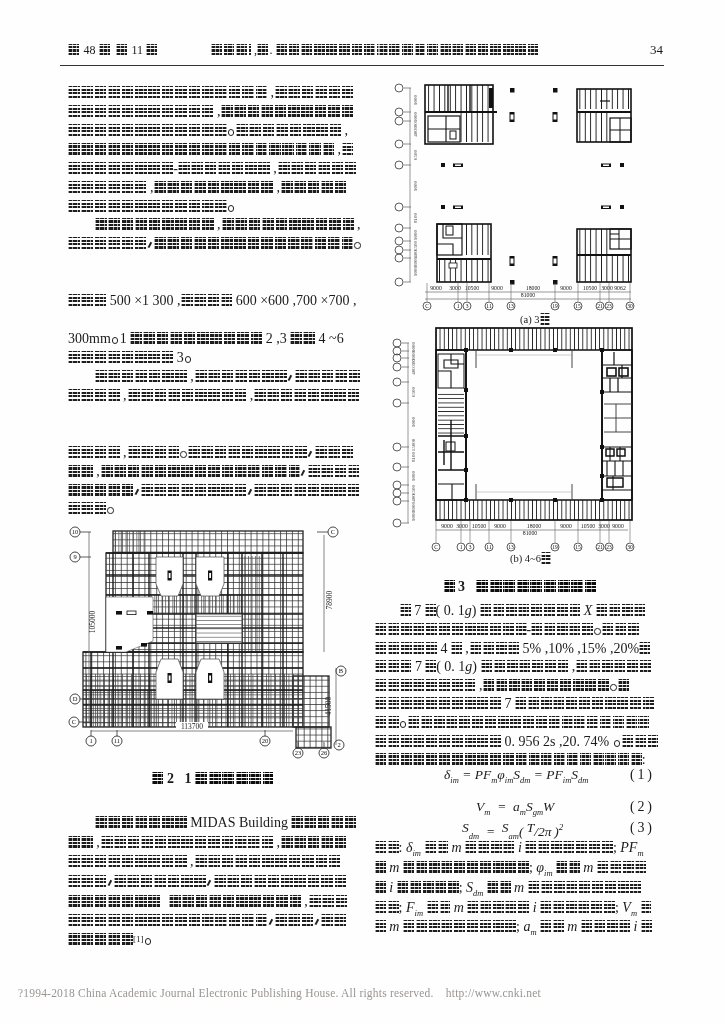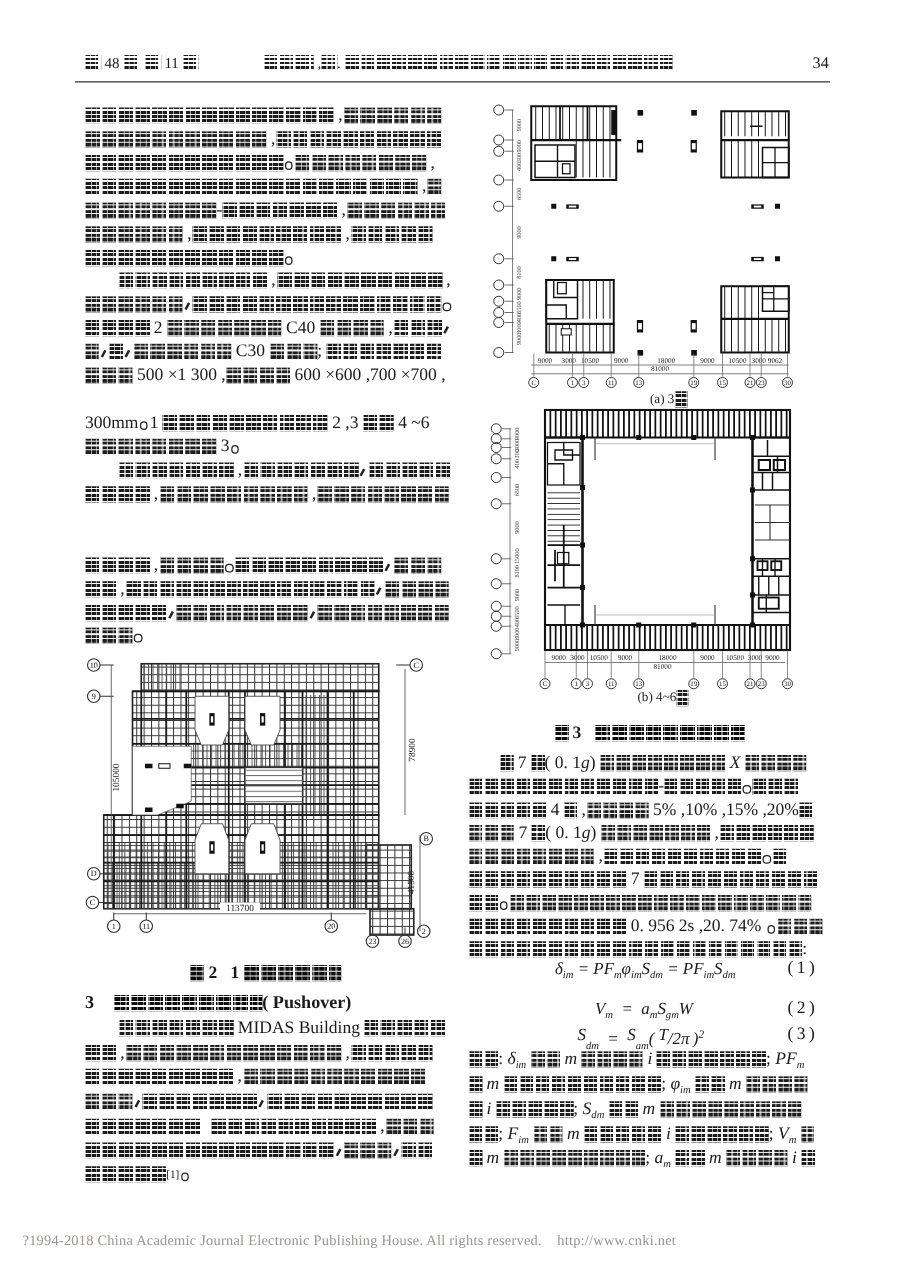--- a/index.html
+++ b/index.html
@@ -54,23 +54,21 @@
 <div class="ln " style="left:68px;top:161px"><i class="z" style="width:105.2px"></i><span>-</span><i class="z" style="width:91.8px"></i><span class="cm">&nbsp;,</span><i class="z" style="width:78.4px"></i></div>
 
 <div class="ln " style="left:68px;top:180px"><i class="z" style="width:78.4px"></i><span class="cm">&nbsp;,</span><i class="z" style="width:118.6px"></i><span class="cm">&nbsp;,</span><i class="z" style="width:65.0px"></i></div>
 
 <div class="ln " style="left:68px;top:199px"><i class="z" style="width:158.8px"></i><i class="jh"></i></div>
 
 <div class="ln " style="left:95px;top:217px"><i class="z" style="width:118.6px"></i><span class="cm">&nbsp;,</span><i class="z" style="width:132.0px"></i><span class="cm">&nbsp;,</span></div>
 
 <div class="ln " style="left:68px;top:236px"><i class="z" style="width:78.4px"></i><i class="dh"></i><i class="z" style="width:199.0px"></i><i class="jh"></i></div>
 
-<div class="ln " style="left:68px;top:255px"><i class="z" style="width:51.6px"></i><span>&nbsp;2&nbsp;</span><i class="z" style="width:91.8px"></i><span>&nbsp;C40&nbsp;</span><i class="z" style="width:51.6px"></i><span class="cm">&nbsp;,</span><i class="z" style="width:38.2px"></i><i class="dh"></i></div>
-
-<div class="ln " style="left:68px;top:274px"><i class="z" style="width:11.4px"></i><i class="dh"></i><i class="z" style="width:11.4px"></i><i class="dh"></i><i class="z" style="width:78.4px"></i><span>&nbsp;C30&nbsp;</span><i class="z" style="width:38.2px"></i><span>;&nbsp;</span><i class="z" style="width:91.8px"></i></div>
+
 
 <div class="ln " style="left:68px;top:293px"><i class="z" style="width:38.2px"></i><span>&nbsp;500&nbsp;×1&nbsp;300&nbsp;,</span><i class="z" style="width:51.6px"></i><span>&nbsp;600&nbsp;×600&nbsp;,700&nbsp;×700&nbsp;,</span></div>
 
 
 <div class="ln " style="left:68px;top:331px"><span>300mm</span><i class="jh"></i><span>1&nbsp;</span><i class="z" style="width:132.0px"></i><span>&nbsp;2&nbsp;,3&nbsp;</span><i class="z" style="width:24.8px"></i><span>&nbsp;4&nbsp;~6</span></div>
 
 <div class="ln " style="left:68px;top:350px"><i class="z" style="width:105.2px"></i><span>&nbsp;3</span><i class="jh"></i></div>
 
 <div class="ln " style="left:95px;top:369px"><i class="z" style="width:91.8px"></i><span class="cm">&nbsp;,</span><i class="z" style="width:91.8px"></i><i class="dh"></i><i class="z" style="width:65.0px"></i></div>
 
@@ -79,21 +77,20 @@
 
 
 <div class="ln " style="left:68px;top:445px"><i class="z" style="width:51.6px"></i><span class="cm">&nbsp;,</span><i class="z" style="width:51.6px"></i><i class="jh"></i><i class="z" style="width:118.6px"></i><i class="dh"></i><i class="z" style="width:38.2px"></i></div>
 
 <div class="ln " style="left:68px;top:464px"><i class="z" style="width:24.8px"></i><span class="cm">&nbsp;,</span><i class="z" style="width:199.0px"></i><i class="dh"></i><i class="z" style="width:51.6px"></i></div>
 
 <div class="ln " style="left:68px;top:483px"><i class="z" style="width:65.0px"></i><i class="dh"></i><i class="z" style="width:105.2px"></i><i class="dh"></i><i class="z" style="width:105.2px"></i></div>
 
 <div class="ln " style="left:68px;top:501px"><i class="z" style="width:38.2px"></i><i class="jh"></i></div>
 
-<div class="ln " style="left:68px;top:795px"><b class="h3">3</b><span style="display:inline-block;width:16px"></span><i class="z b" style="width:118.6px"></i><b class="h3">(&nbsp;Pushover)</b></div>
 
 <div class="ln " style="left:95px;top:815px"><i class="z" style="width:91.8px"></i><span>&nbsp;MIDAS&nbsp;Building&nbsp;</span><i class="z" style="width:65.0px"></i></div>
 
 <div class="ln " style="left:68px;top:835px"><i class="z" style="width:24.8px"></i><span class="cm">&nbsp;,</span><i class="z" style="width:172.2px"></i><span class="cm">&nbsp;,</span><i class="z" style="width:65.0px"></i></div>
 
 <div class="ln " style="left:68px;top:854px"><i class="z" style="width:118.6px"></i><span class="cm">&nbsp;,</span><i class="z" style="width:145.4px"></i></div>
 
 <div class="ln " style="left:68px;top:874px"><i class="z" style="width:38.2px"></i><i class="dh"></i><i class="z" style="width:91.8px"></i><i class="dh"></i><i class="z" style="width:132.0px"></i></div>
 
 <div class="ln " style="left:68px;top:894px"><i class="z" style="width:91.8px"></i><span class="sp">&nbsp;</span><i class="z" style="width:132.0px"></i><span class="cm">&nbsp;,</span><i class="z" style="width:38.2px"></i></div>

